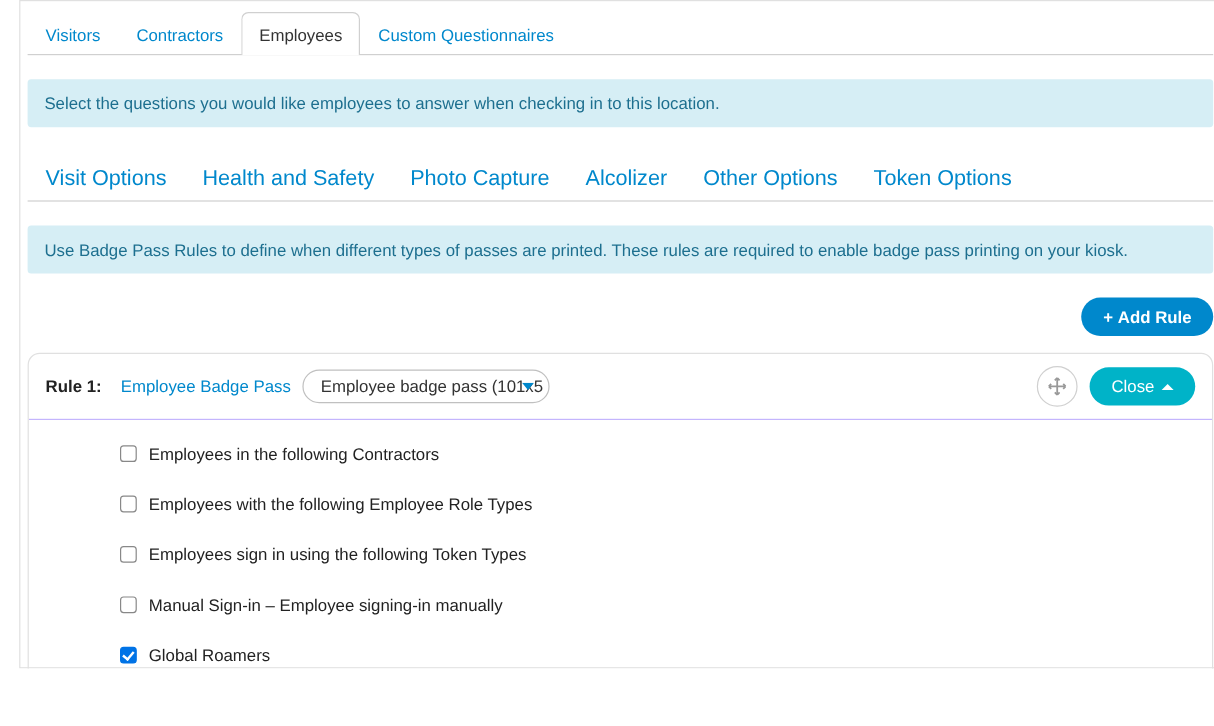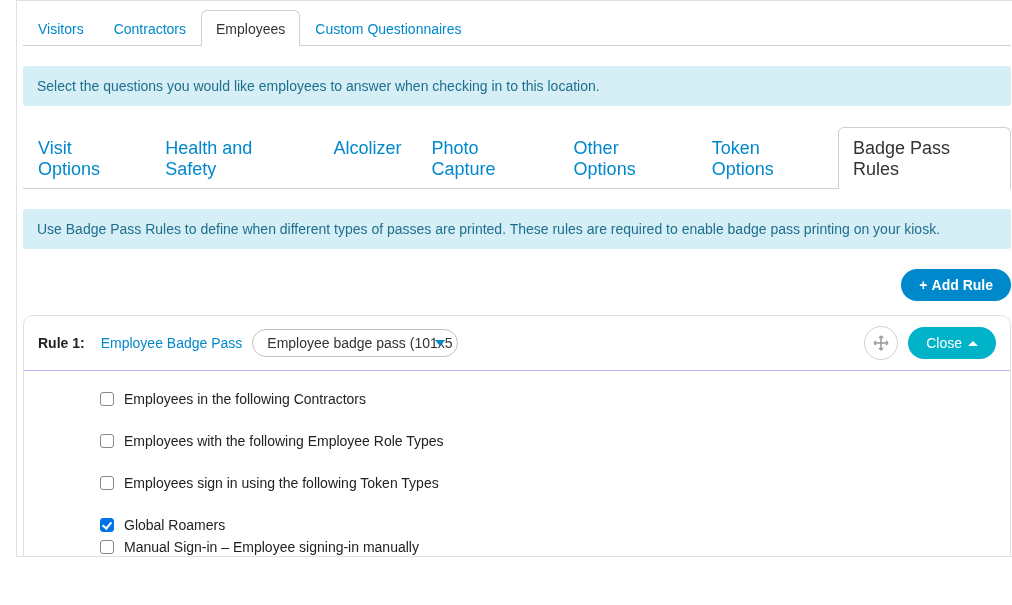--- a/index.html
+++ b/index.html
@@ -219,25 +219,24 @@
     <div class="tab">Contractors</div>
     <div class="tab active">Employees</div>
     <div class="tab">Custom Questionnaires</div>
   </div>
 
   <div class="info-bar">Select the questions you would like employees to answer when checking in to this location.</div>
 
   <div class="subtabs">
     <div class="subtab">Visit Options</div>
     <div class="subtab">Health and Safety</div>
+    <div class="subtab">Photo Capture</div>
     <div class="subtab">Alcolizer</div>
-    <div class="subtab">Photo Capture</div>
     <div class="subtab">Other Options</div>
     <div class="subtab">Token Options</div>
-    <div class="subtab active">Badge Pass Rules</div>
   </div>
 
   <div class="info-bar">Use Badge Pass Rules to define when different types of passes are printed. These rules are required to enable badge pass printing on your kiosk.</div>
 
   <div class="action-row">
     <button class="btn-primary">
       <span class="plus">+</span>
       <span>Add Rule</span>
     </button>
   </div>
@@ -273,28 +272,28 @@
         <span>Employees in the following Contractors</span>
       </div>
       <div class="check-row">
         <span class="check-box"></span>
         <span>Employees with the following Employee Role Types</span>
       </div>
       <div class="check-row">
         <span class="check-box"></span>
         <span>Employees sign in using the following Token Types</span>
       </div>
+      <div class="check-row">
+        <span class="check-box"></span>
+        <span>Manual Sign-in – Employee signing-in manually</span>
+      </div>
       <div class="check-row tight">
         <span class="check-box checked"></span>
         <span>Global Roamers</span>
       </div>
-      <div class="check-row">
-        <span class="check-box"></span>
-        <span>Manual Sign-in – Employee signing-in manually</span>
-      </div>
     </div>
 
     <div class="rule-footer">
       <button class="btn-delete">Delete</button>
     </div>
   </div>
 
 </div>
 
 </body></html>

